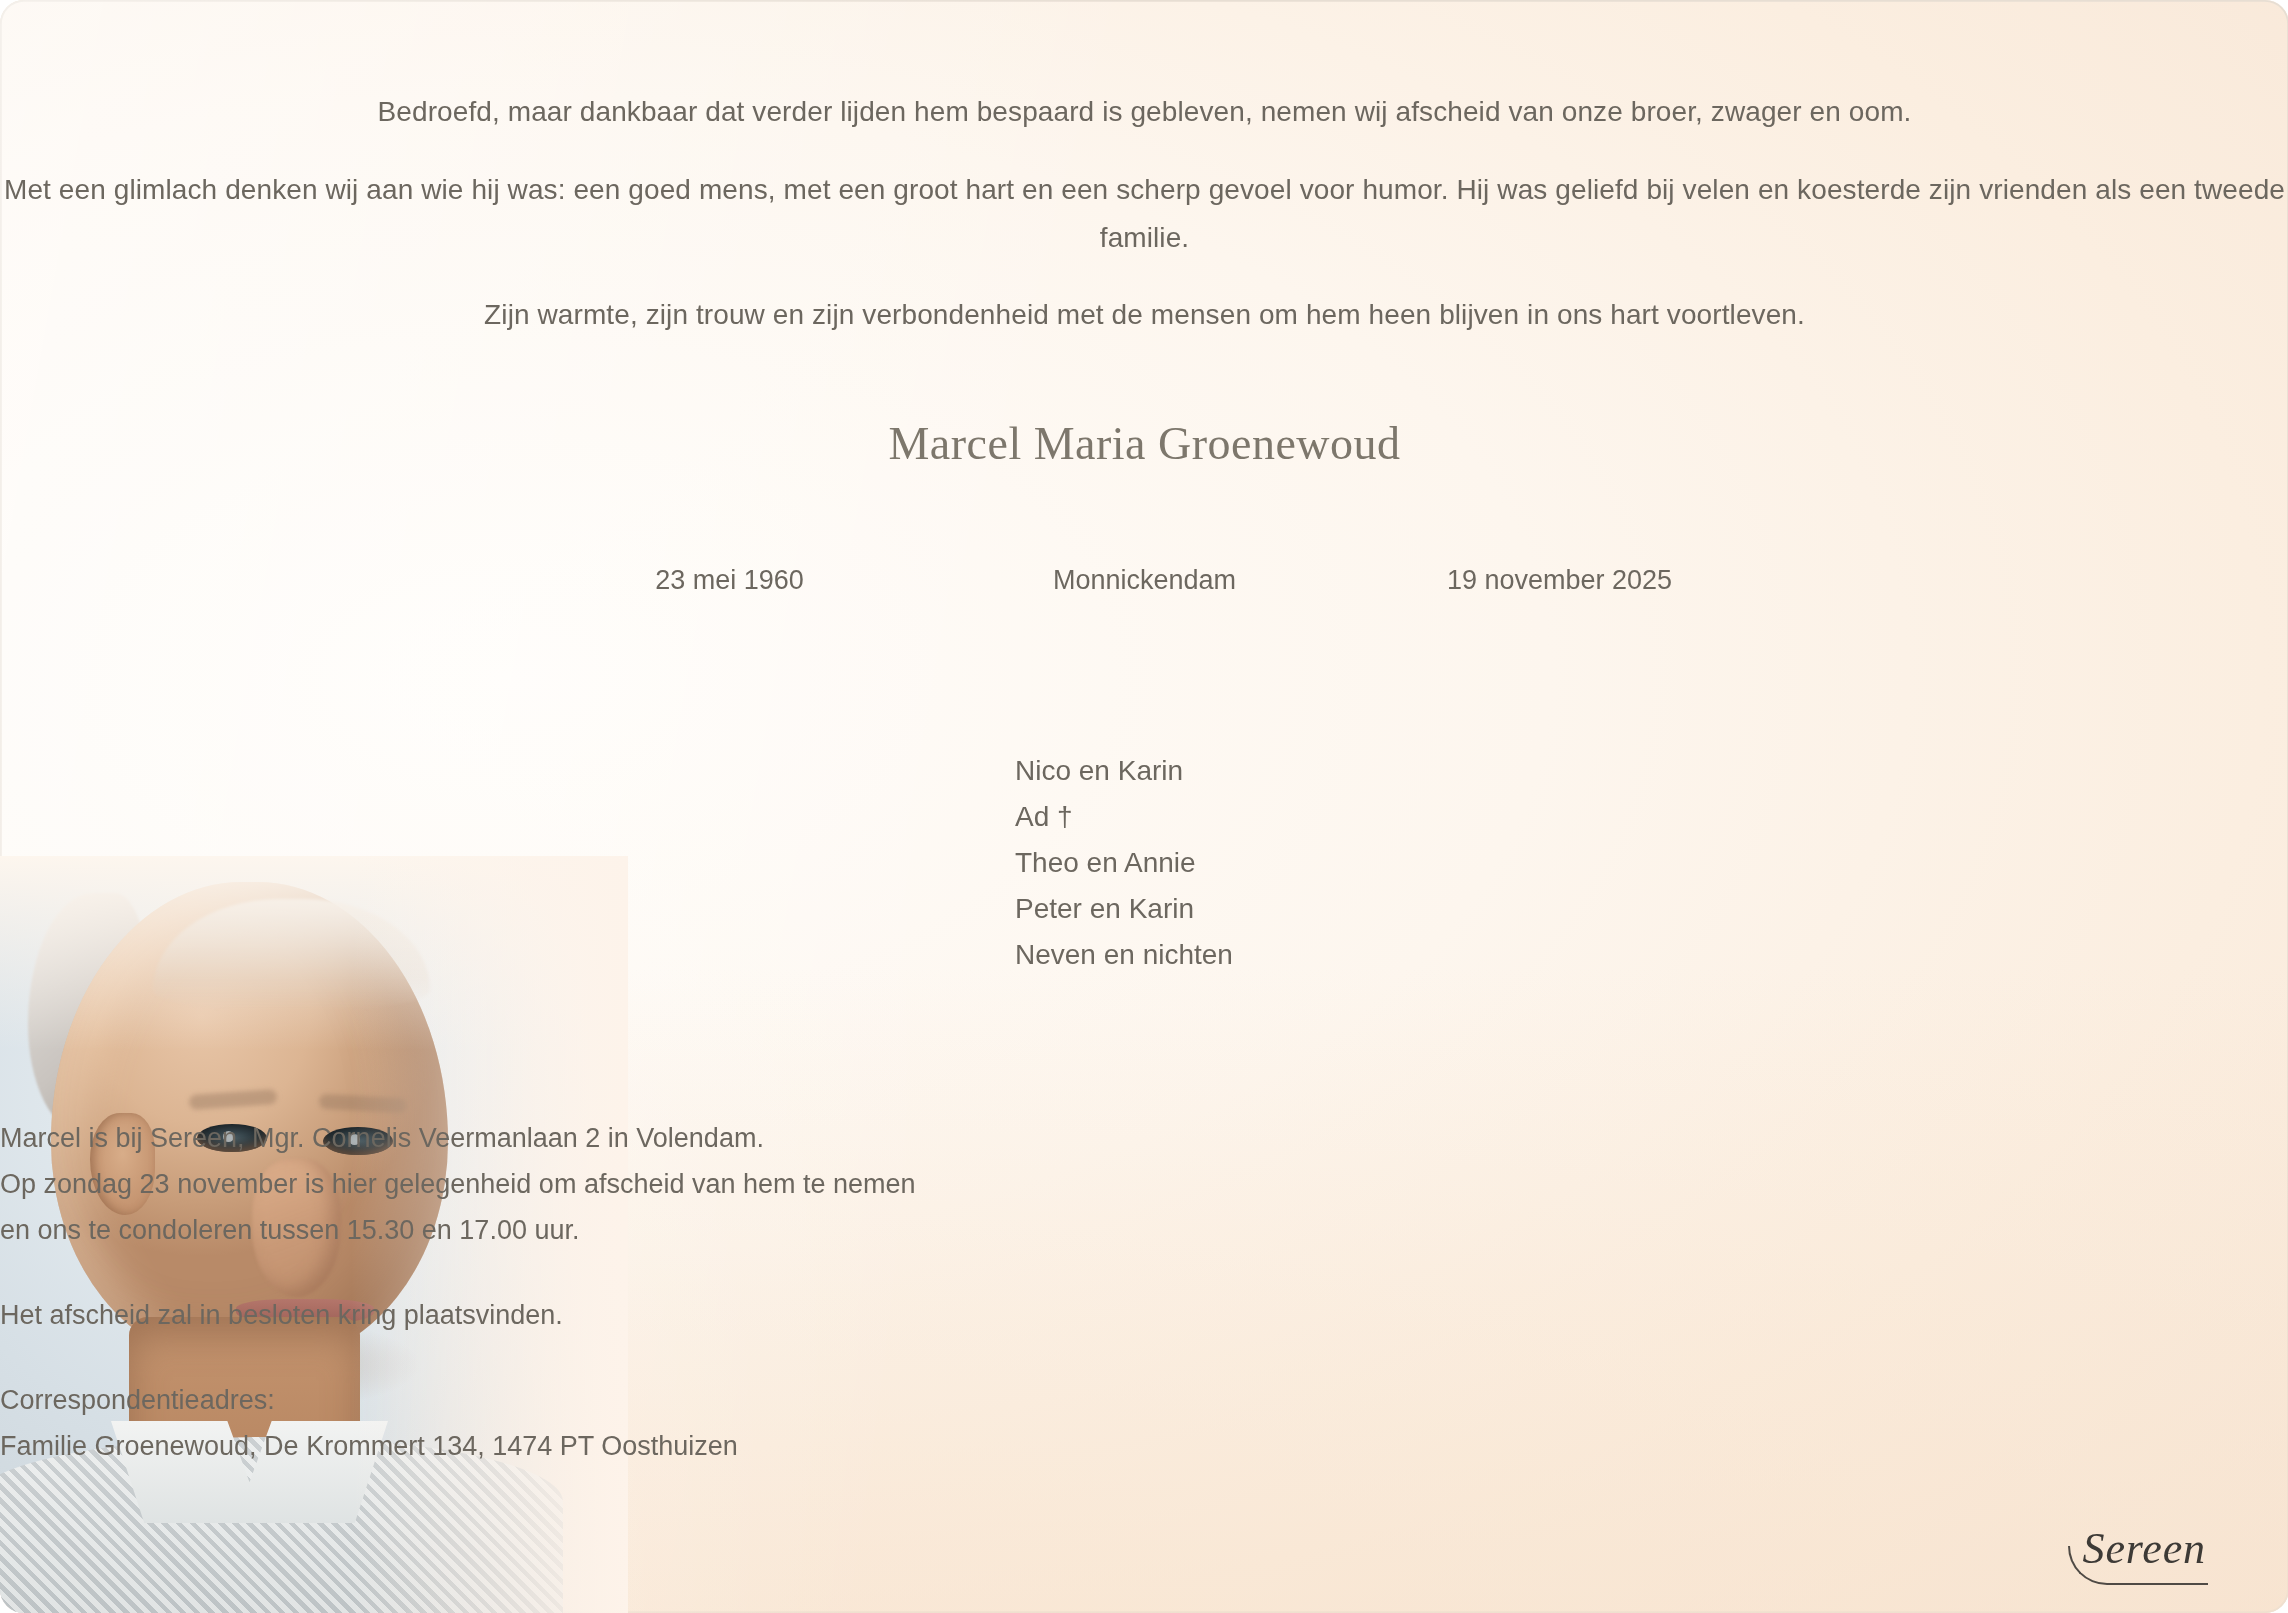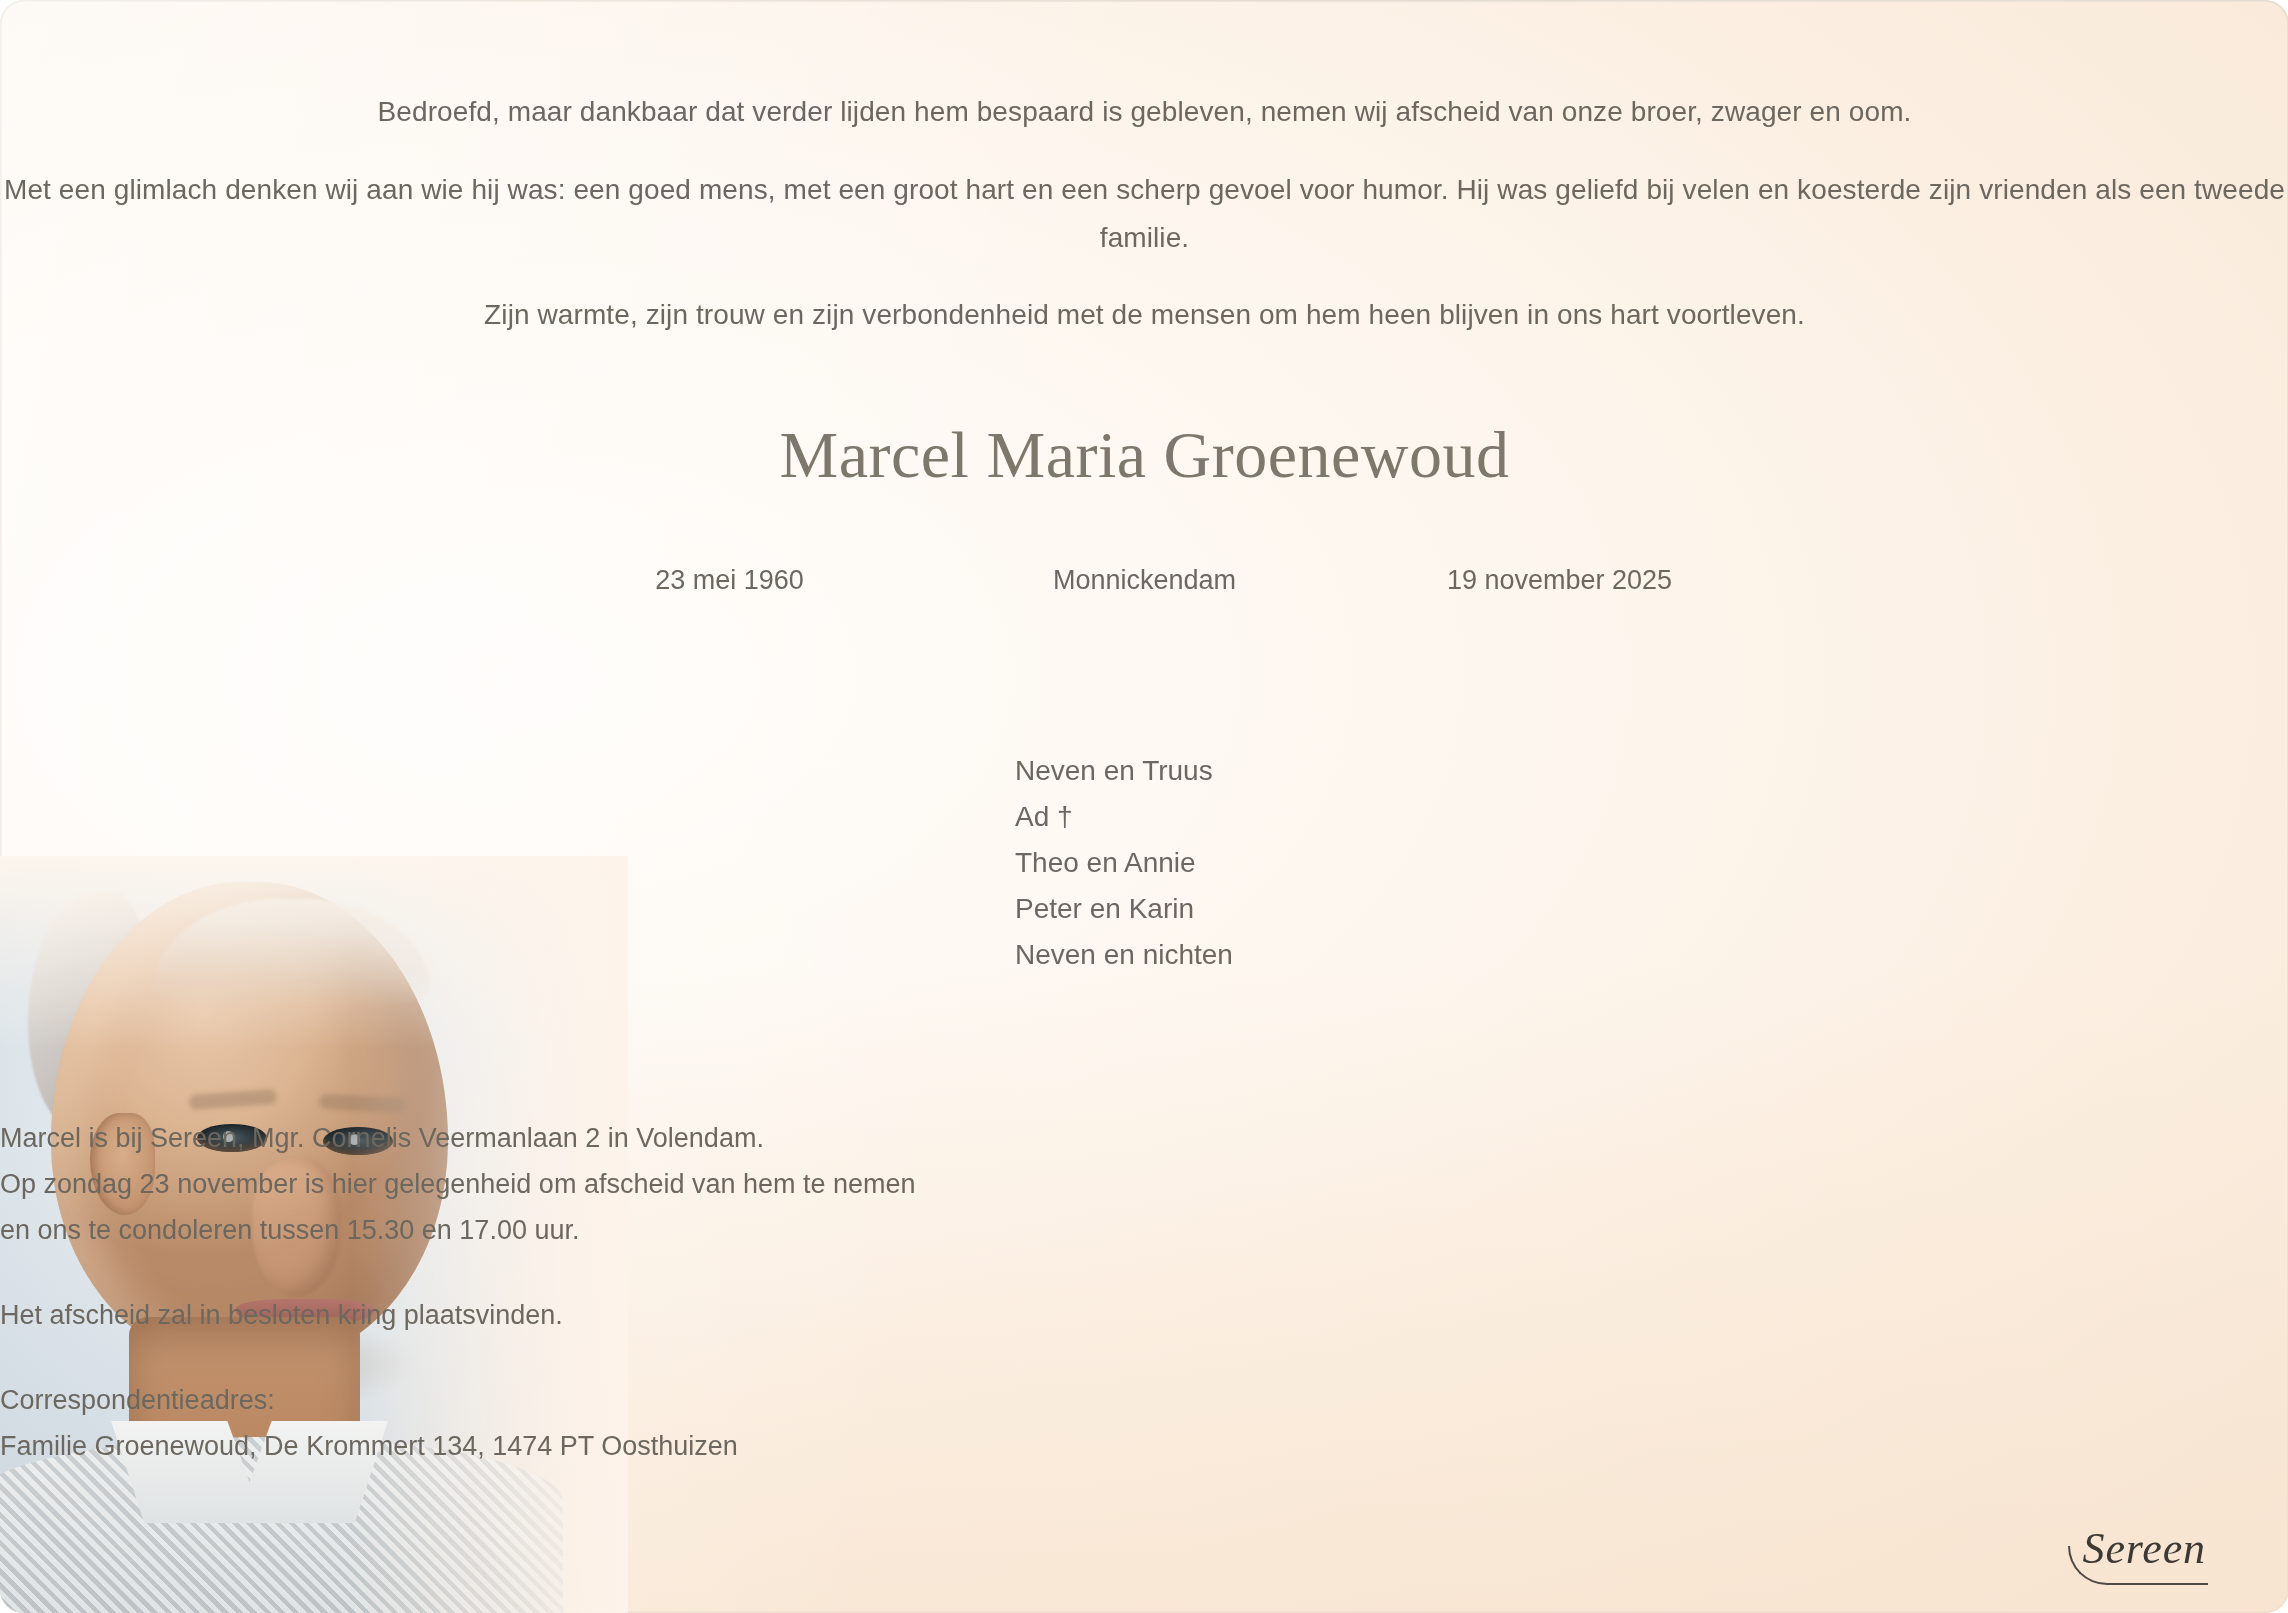--- a/index.html
+++ b/index.html
@@ -223,21 +223,21 @@
   .intro p { margin: 0 0 29.5px 0; }
   .intro p:last-child { margin-bottom: 0; }
 
   .name {
     position: absolute;
     top: 417px;
     left: 0;
     right: 0;
     text-align: center;
     font-family: "Liberation Serif", serif;
-    font-size: 66px;
+    font-size: 46px;
     color: #7d776c;
     letter-spacing: 0.5px;
   }
 
   .life-row {
     position: absolute;
     top: 565px;
     left: 0;
     right: 0;
     display: flex;
@@ -336,21 +336,21 @@
 
     <div class="name">Marcel Maria Groenewoud</div>
 
     <div class="life-row">
       <span class="birth">23 mei 1960</span>
       <span class="place">Monnickendam</span>
       <span class="death">19 november 2025</span>
     </div>
 
     <div class="family">
-      <div>Neven en Truus</div>
+      <div>Nico en Karin</div>
       <div>Ad †</div>
       <div>Theo en Annie</div>
       <div>Peter en Karin</div>
       <div>Neven en nichten</div>
     </div>
 
     <div class="info">
       <p>Marcel is bij Sereen, Mgr. Cornelis Veermanlaan 2 in Volendam.<br>Op zondag 23 november is hier gelegenheid om afscheid van hem te nemen<br>en ons te condoleren tussen 15.30 en 17.00 uur.</p>
       <p>Het afscheid zal in besloten kring plaatsvinden.</p>
       <p>Correspondentieadres:<br>Familie Groenewoud, De Krommert 134, 1474 PT  Oosthuizen</p>

